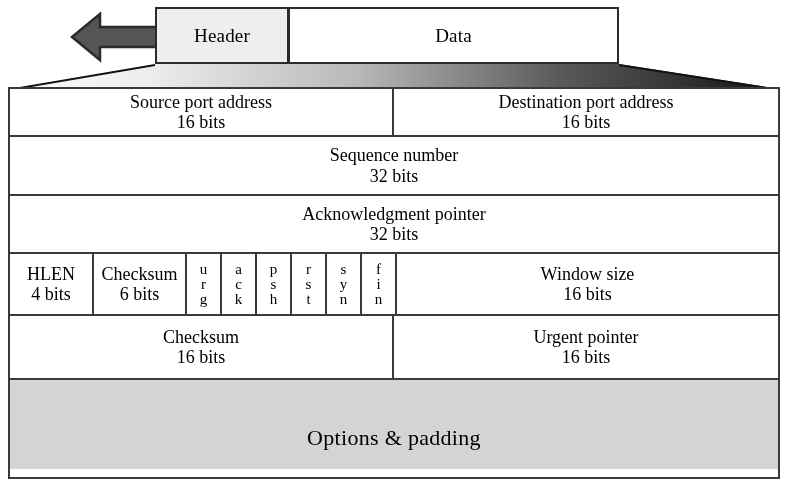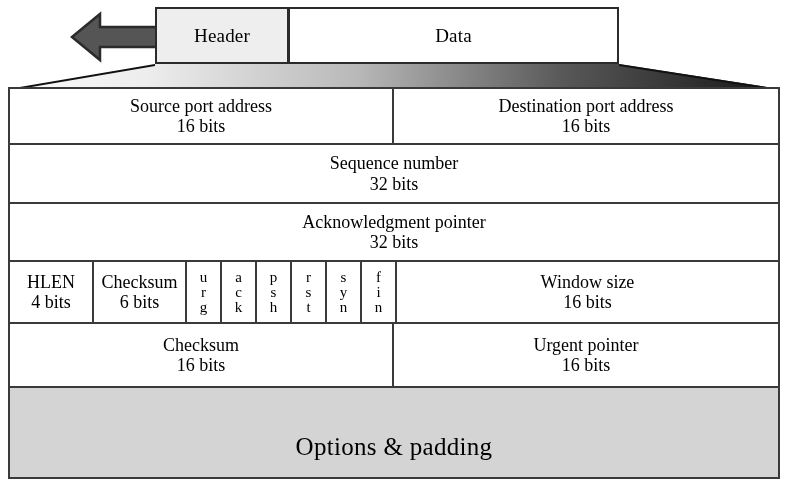--- a/index.html
+++ b/index.html
@@ -93,21 +93,21 @@
     line-height: 1.12;
     white-space: nowrap;
   }
   .cell .bits {
     font-size: 18px;
     line-height: 1.12;
     white-space: nowrap;
   }
 
   
-  #row-ports      { height: 56px; }
+  #row-ports      { height: 48px; }
   #row-seq        { height: 59px; }
   #row-ack        { height: 58px; }
   #row-flags      { height: 62px; }
   #row-cksum      { height: 64px; }
   #row-options    { height: 89px; background: #d4d4d4; }
 
   
   .w-half  { width: 50%; }
   .w-full  { width: 100%; align-items: center; }
   #cell-hlen     { width: 84px; }
@@ -123,21 +123,21 @@
     justify-content: center;
     line-height: 1.0;
   }
   .flag-stack span {
     font-size: 15px;
     display: block;
     height: 15px;
   }
 
   #row-options .name {
-    font-size: 25px;
+    font-size: 22px;
     letter-spacing: 0.3px;
     margin-top: 28px;
   }
 </style>
 </head>
 <body>
 
 <div id="canvas">
 
   <svg id="flow-arrow" viewBox="0 0 90 52">

